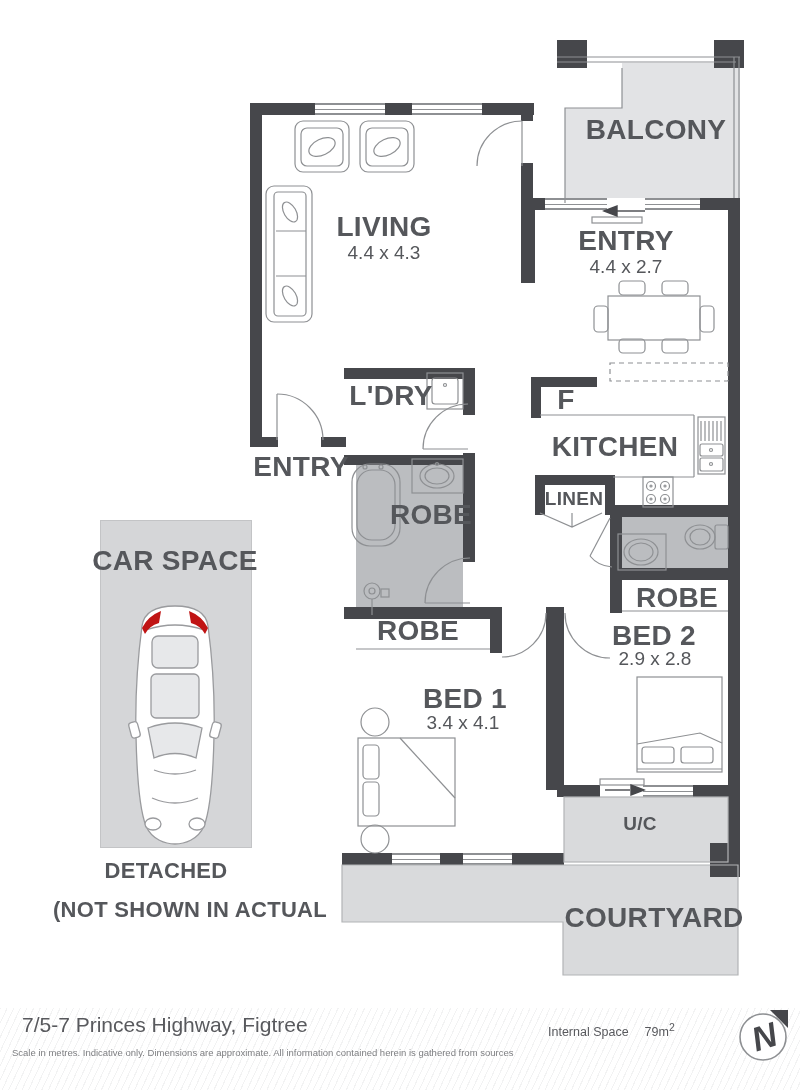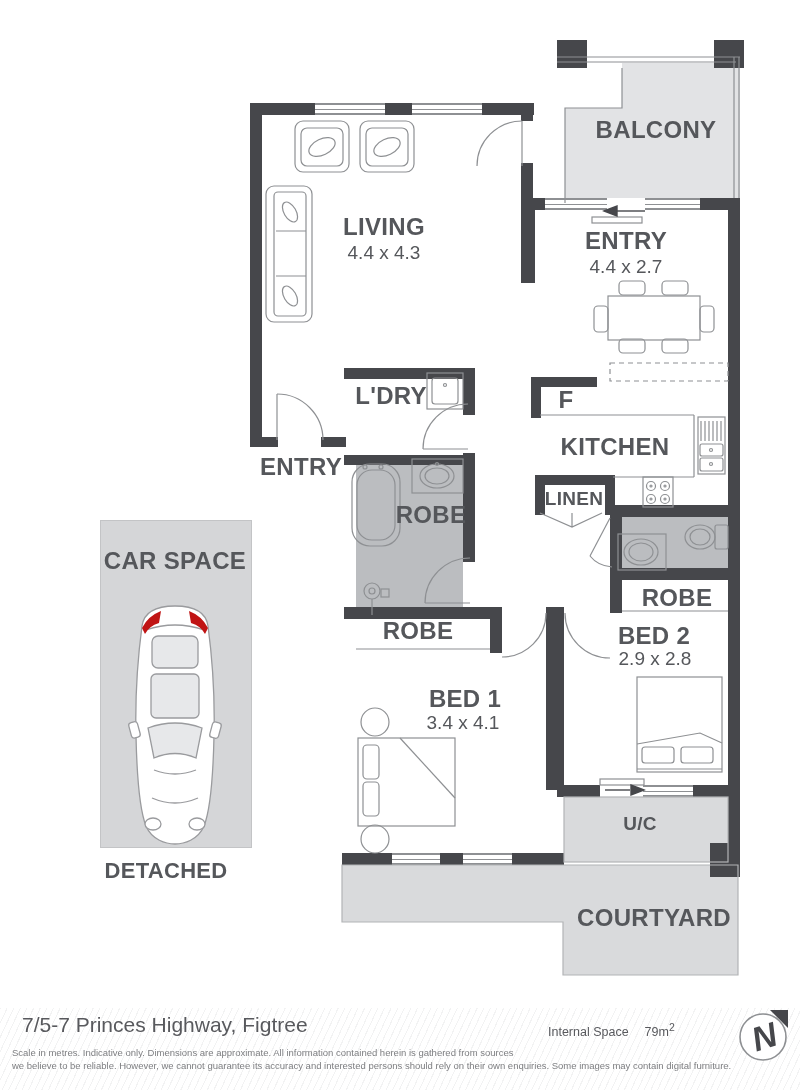--- a/index.html
+++ b/index.html
@@ -6,21 +6,21 @@
   .canvas { position:relative; width:800px; height:1090px; background:#ffffff;
             font-family:"Liberation Sans", sans-serif; overflow:hidden; }
   .wall   { position:absolute; background:#46474b; }
   .fill   { position:absolute; }
   .gap    { position:absolute; background:#ffffff; }
   .window { position:absolute; background:#ffffff; box-sizing:border-box;
             border-top:2px solid #8e9093; border-bottom:2px solid #8e9093; }
   .window::after { content:""; position:absolute; left:0; right:0; top:50%;
             border-top:1px solid #8e9093; }
   .lbl    { position:absolute; transform:translate(-50%,-50%); color:#55575b;
-            font-weight:bold; font-size:24px; white-space:nowrap; letter-spacing:.3px; }
+            font-weight:bold; font-size:28px; white-space:nowrap; letter-spacing:.3px; }
   .lbl.dims { font-weight:normal; font-size:19px; letter-spacing:0; }
   .lbl.sm   { font-size:19px; }
   .lbl.big  { font-size:22px; }
   .overlay  { position:absolute; left:0; top:0; }
   .footer-band { position:absolute; left:0; top:1008px; width:800px; height:82px;
             background:repeating-linear-gradient(115deg, rgba(130,134,138,.10) 0 1px, transparent 1px 6px); }
   .address { position:absolute; left:22px; top:1013px; font-size:21px; color:#58595d; }
   .internal { position:absolute; left:548px; top:1022px; font-size:12.5px; color:#58595d; }
   .internal .val { margin-left:16px; }
   .disclaimer { position:absolute; left:12px; top:1046px; font-size:9.5px;
@@ -273,29 +273,29 @@
   <div class="lbl" style="left:418px;top:631px;">ROBE</div>
   <div class="lbl" style="left:677px;top:598px;">ROBE</div>
   <div class="lbl" style="left:465px;top:699px;">BED 1</div>
   <div class="lbl dims" style="left:463px;top:723px;">3.4 x 4.1</div>
   <div class="lbl" style="left:654px;top:636px;">BED 2</div>
   <div class="lbl dims" style="left:655px;top:659px;">2.9 x 2.8</div>
   <div class="lbl sm" style="left:640px;top:824px;">U/C</div>
   <div class="lbl" style="left:654px;top:918px;">COURTYARD</div>
   <div class="lbl" style="left:175px;top:561px;">CAR SPACE</div>
   <div class="lbl big" style="left:166px;top:871px;">DETACHED</div>
+  <div class="lbl big" style="left:190px;top:910px;">(NOT SHOWN IN ACTUAL</div>
 
   <div class="footer-band"></div>
   <div class="address">7/5-7 Princes Highway, Figtree</div>
   <div class="internal">
     <span>Internal Space</span><span class="val">79m</span><sup>2</sup>
   </div>
   <div class="disclaimer">
     <div>Scale in metres. Indicative only. Dimensions are approximate. All information contained herein is gathered from sources</div>
-    <div>we believe to be reliable. However, we cannot guarantee its accuracy and interested persons should rely on their own enquiries. Some images may contain digital furniture.</div>
   </div>
 
   <svg class="overlay" style="left:734px;top:1006px;" width="58" height="58" viewBox="0 0 58 58">
     <path d="M36 4 L54 4 L54 22 Z" fill="#46474b"></path>
     <circle cx="29" cy="31" r="23" fill="#ffffff" stroke="#8e9093" stroke-width="1.6"></circle>
     <text x="18" y="43" transform="rotate(-18 29 31)" style="font:italic bold 34px 'Liberation Sans', sans-serif; fill:#46474b;">N</text>
   </svg>
 
 </div>
 

